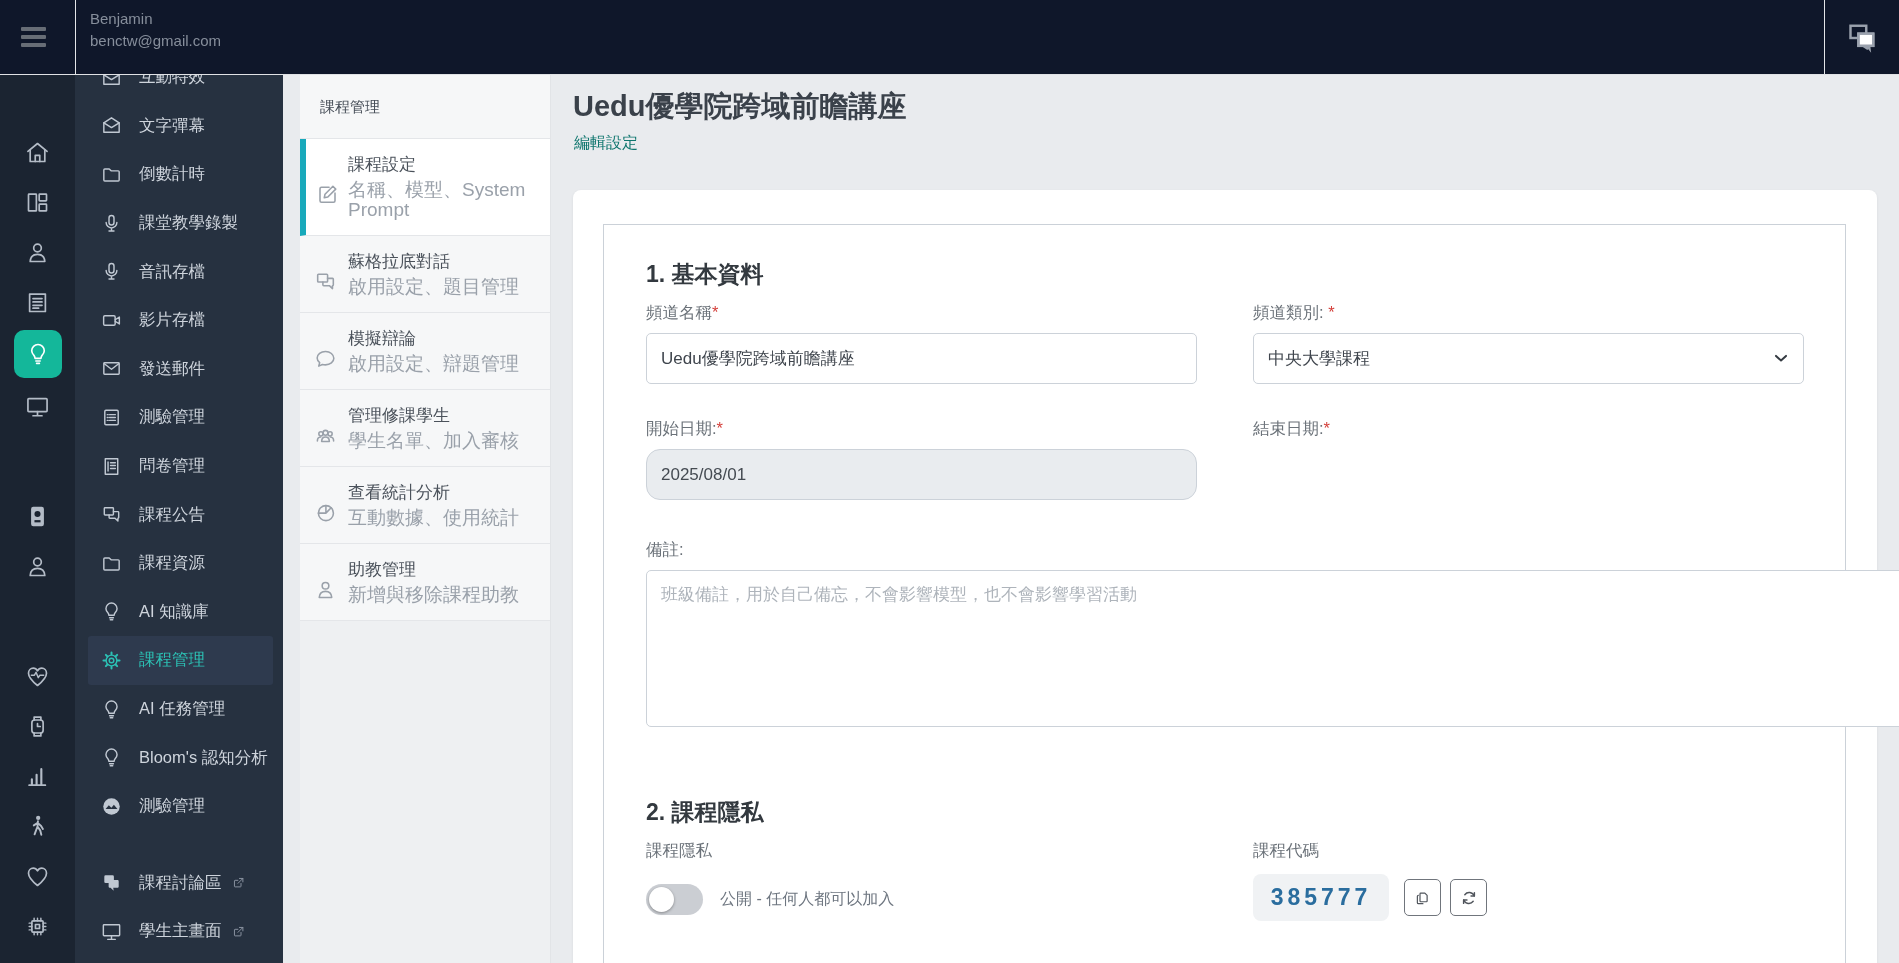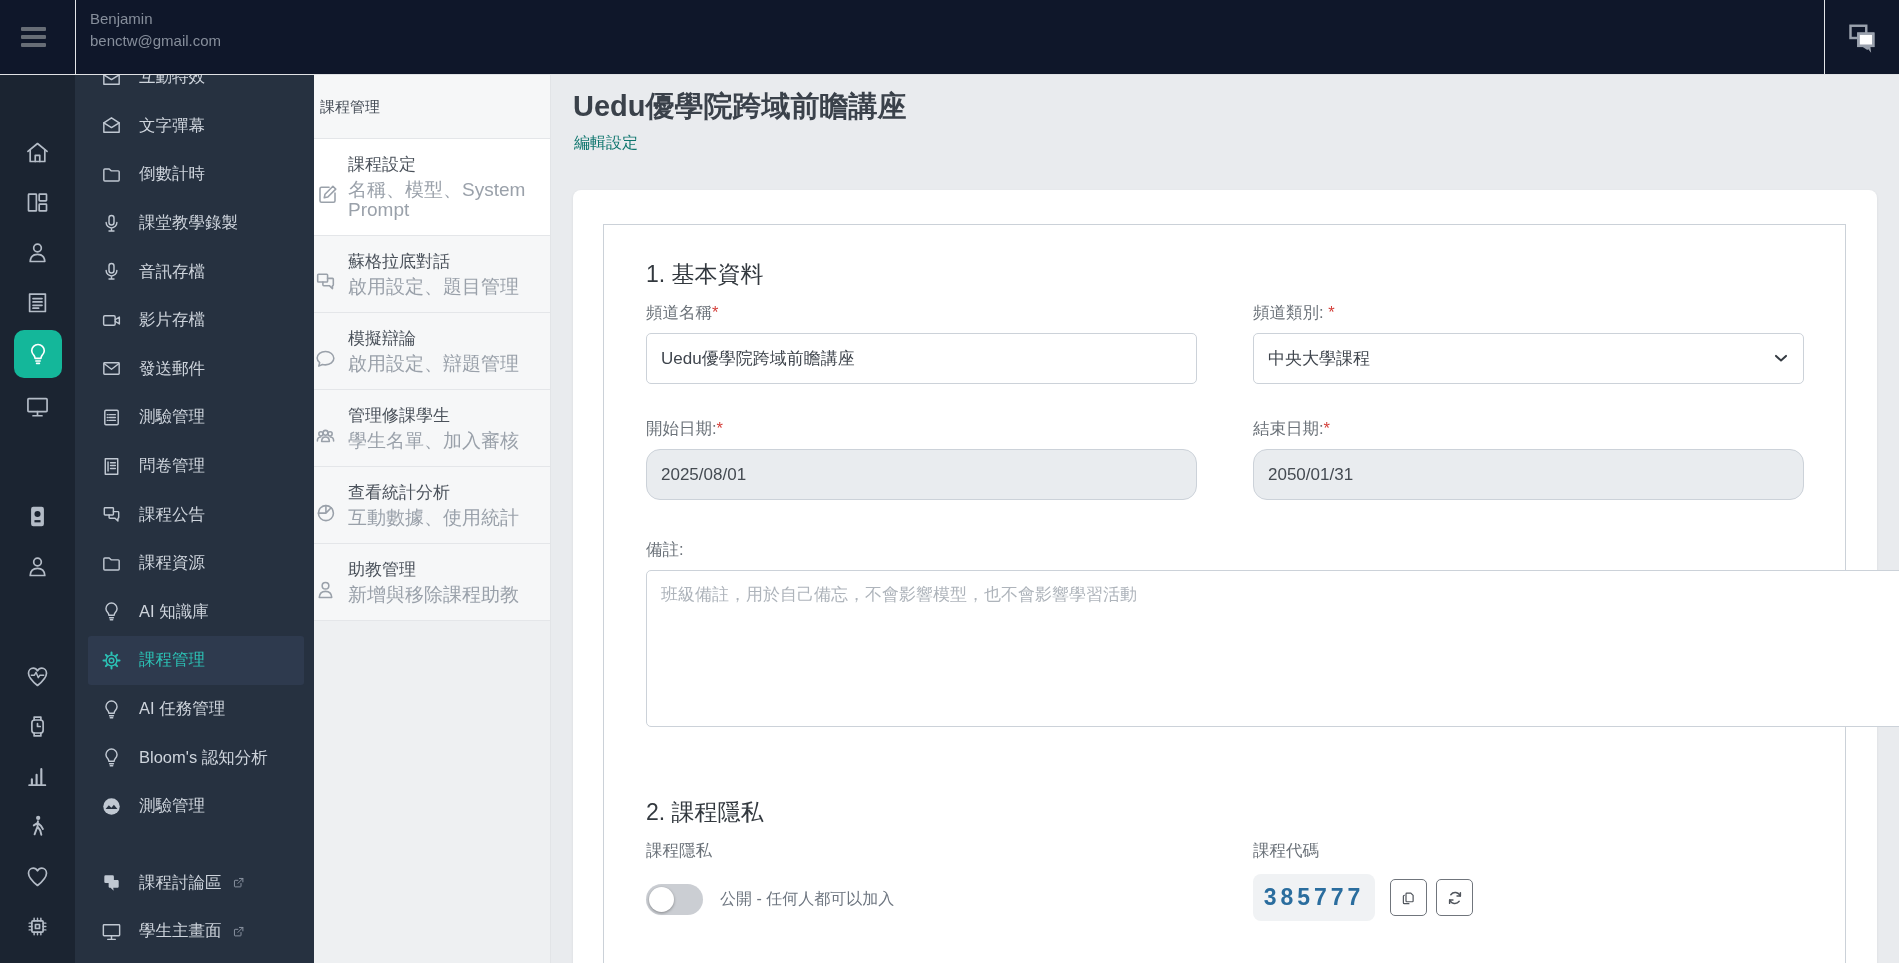--- a/index.html
+++ b/index.html
@@ -22,21 +22,21 @@
     color:#b4bcc7; cursor:pointer; }
   .rail-item:first-child { margin-top:52px; }
   .rail-item.rail-gap { margin-top:60px; }
   .rail-item .icn { width:27px; height:27px; display:flex; align-items:center; justify-content:center; }
   .rail-item.rail-active { height:54px; }
   .rail-item.rail-active .icn { width:48px; height:48px; background:#14b79a; border-radius:10px; color:#ffffff; }
   .rail-item.rail-active .icn svg { width:26px; height:26px; }
   .icn svg { width:100%; height:100%; }
 
   
-  .side2 { position:absolute; left:75px; top:75px; bottom:0; width:239px; background:#263140;
+  .side2 { position:absolute; left:75px; top:75px; bottom:0; width:208px; background:#263140;
     overflow:hidden; z-index:19; }
   .s2-item { height:48.6px; display:flex; align-items:center; padding-left:25px; cursor:pointer;
     color:#ced4dc; }
   .s2-item:first-child { margin-top:-22px; }
   .s2-item.s2-gap { margin-top:28px; }
   .s2-item .icn { width:23px; height:23px; margin-right:16px; color:#c0c8d2; flex:none; }
   .s2-label { font-size:16.5px; white-space:nowrap; }
   .s2-item .ext { width:15px; height:15px; margin-left:9px; color:#8f98a5; }
   .s2-item.s2-active { background:#2e3a4e; margin-left:13px; margin-right:10px; padding-left:12px;
     border-radius:3px; }
@@ -59,21 +59,21 @@
   
   .main { position:absolute; left:551px; top:75px; right:0; bottom:0; background:#e9ebee; overflow:hidden; }
   .page-title { position:absolute; left:22px; top:12px; font-size:29px; font-weight:bold; color:#3a414a; }
   .page-subtitle { position:absolute; left:23px; top:58px; font-size:16px; color:#0f766e; }
   .card { position:absolute; left:22px; top:115px; width:1304px; height:1100px; background:#ffffff;
     border-radius:8px; box-shadow:0 1px 3px rgba(40,50,60,.08); }
   .inner-box { position:absolute; left:30px; top:34px; width:1243px; height:1100px;
     border:1px solid #cbd1d8; }
   .form-content { padding:34px 41px 0 42px; }
 
-  .sec-heading { font-size:23px; font-weight:normal; color:#33393f; }
+  .sec-heading { font-size:23px; font-weight:bold; color:#33393f; }
   .row { display:flex; gap:56px; }
   .col { width:562px; }
   .f-label { font-size:16.5px; color:#6b7279; margin-bottom:9px; }
   .req { color:#d43f3a; }
   .t-input { width:100%; height:51px; border:1px solid #ccd2d9; border-radius:5px; background:#fff;
     font-size:17px; color:#3f454d; padding:0 14px; font-family:inherit; outline:none; }
   .t-input:disabled { background:#e9ecef; color:#454b52; opacity:1;border-radius:14px; }
   .sel-wrap { position:relative; }
   .t-select { appearance:none; -webkit-appearance:none; width:100%; height:51px;
     border:1px solid #ccd2d9; border-radius:5px; background:#fff; font-size:17px; color:#3f454d;
@@ -93,21 +93,21 @@
   .row-mt4 { margin-top:12px; }
 
   .toggle-row { display:flex; align-items:center; gap:17px; margin-top:14px; height:47px; }
   .toggle { width:57px; height:31px; background:#cbced3; border-radius:16px; position:relative;
     cursor:pointer; flex:none; }
   .toggle .knob { position:absolute; left:3px; top:3px; width:25px; height:25px; background:#fff;
     border-radius:50%; box-shadow:0 1px 3px rgba(0,0,0,.35); }
   .toggle-desc { font-size:16px; color:#6e7680; }
 
   .code-row { display:flex; align-items:center; margin-top:12px; }
-  .code-box { width:122px; height:47px; background:#f0f2f4; border-radius:8px; display:flex;
+  .code-box { width:136px; height:47px; background:#f0f2f4; border-radius:8px; display:flex;
     align-items:center; justify-content:center; font-size:23px; font-weight:bold; color:#2a6d9e;
     letter-spacing:4px; }
   .icon-btn { width:37px; height:37px; border:1.5px solid #70757c; border-radius:5px; background:#fff;
     color:#50555c; display:flex; align-items:center; justify-content:center; cursor:pointer; }
   .icon-btn svg { width:18px; height:18px; }
   .icon-btn.first { margin-left:15px; }
   .icon-btn + .icon-btn { margin-left:9px; }
 </style>
 </head>
 <body>
@@ -474,21 +474,20 @@
           </div>
         </div>
 
         <div class="row row-mt2">
           <div class="col">
             <div class="f-label"><span>開始日期:</span><span class="req">*</span></div>
             <input class="t-input" type="text" disabled="" value="2025/08/01" style="">
           </div>
           <div class="col">
             <div class="f-label"><span>結束日期:</span><span class="req">*</span></div>
-            <input class="t-input" type="text" disabled="" value="2050/01/31" style="">
           </div>
         </div>
 
         <div class="row-mt3">
           <div class="f-label">備註:</div>
           <div class="ta-wrap">
             <textarea class="t-area" placeholder="班級備註，用於自己備忘，不會影響模型，也不會影響學習活動" style=""></textarea>
             <span class="ta-grip">
               <svg viewBox="0 0 12 12" stroke="currentColor" stroke-width="1.2">
                   <path d="M11 1 1 11M11 5 5 11M11 9 9 11"></path>

